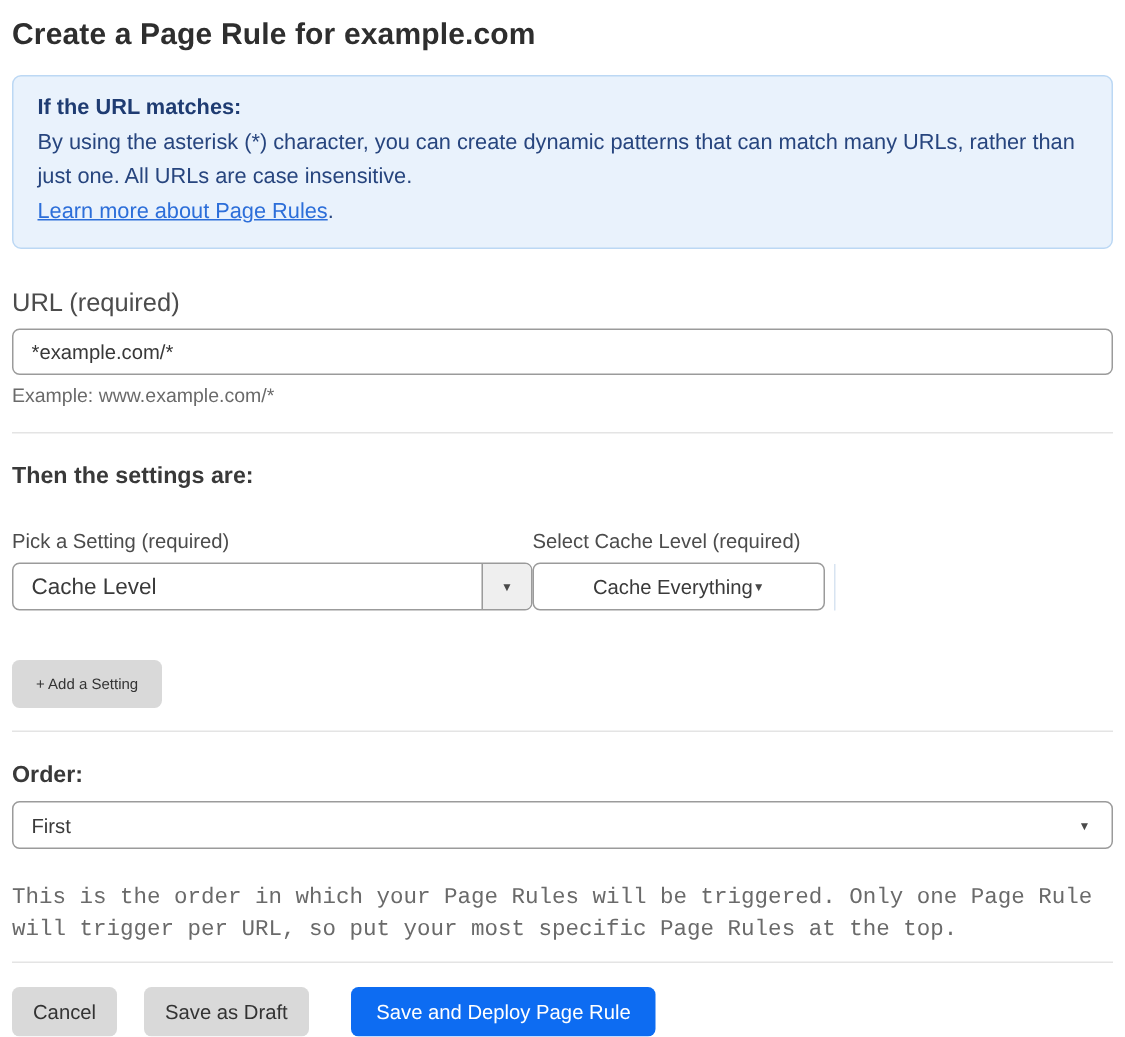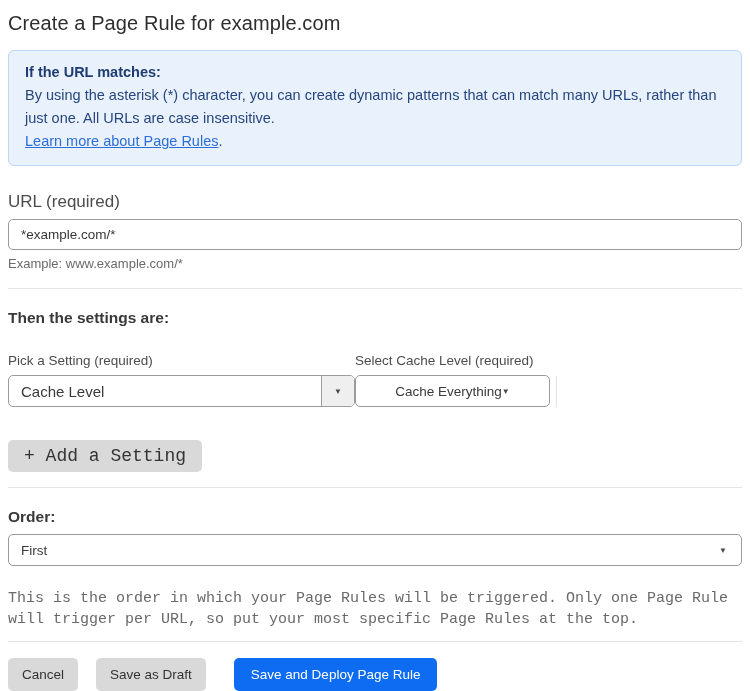--- a/index.html
+++ b/index.html
@@ -11,21 +11,21 @@
     font-family: "Liberation Sans", sans-serif;
     color: #333333;
     overflow: hidden;
   }
   .container { padding: 0 8px; width: 750px; }
 
   .page-title {
     margin: 0;
     padding-top: 12px;
     font-size: 20px;
-    font-weight: 400;
+    font-weight: 700;
     color: #2e2e2e;
     letter-spacing: 0.1px;
   }
 
   .info-box {
     margin-top: 15px;
     background: #e9f2fc;
     border: 1px solid #bcd8f4;
     border-radius: 6px;
     padding: 10px 16px 12px 16px;
@@ -148,22 +148,22 @@
     margin-left: 6px;
   }
 
   .add-setting-btn {
     margin-top: 33px;
     height: 32px;
     background: #d9d9d9;
     border: none;
     border-radius: 5px;
     padding: 0 16px;
-    font-family: Liberation Mono, monospace;
-    font-size: 18px;
+    font-family: Liberation Sans, sans-serif;
+    font-size: 10px;
     color: #343434;
     cursor: pointer;
   }
 
   .order-heading { margin-top: 20px; }
   .order-select-label { margin-top: 23px; font-size: 13.5px; color: #4c4c4c; }
   .order-select {
     margin-top: 8px;
     height: 32px;
     width: 100%;

